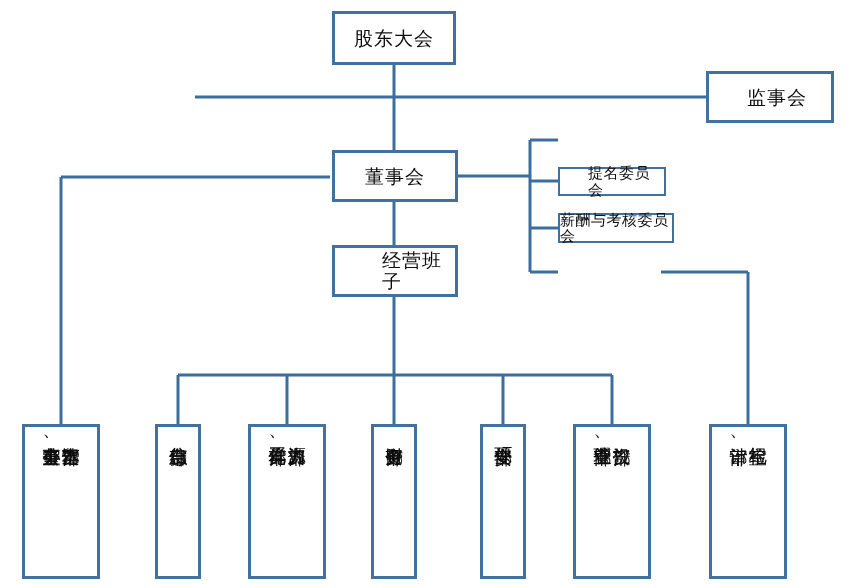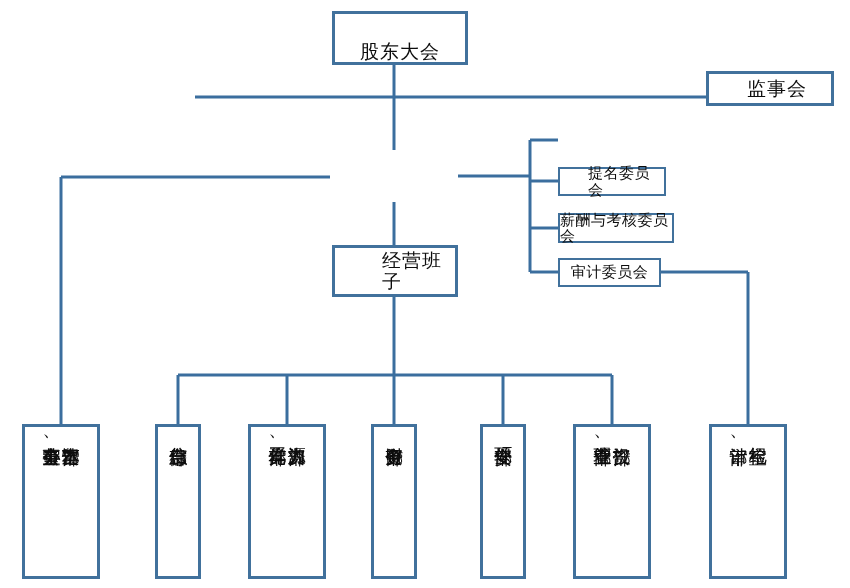--- a/index.html
+++ b/index.html
@@ -109,46 +109,46 @@
       <line x1="287" y1="375" x2="287" y2="424"></line>
       <line x1="394" y1="375" x2="394" y2="424"></line>
       <line x1="503" y1="375" x2="503" y2="424"></line>
       <line x1="612" y1="375" x2="612" y2="424"></line>
 
       <line x1="661" y1="272" x2="748" y2="272"></line>
       <line x1="748" y1="272" x2="748" y2="424"></line>
     </g>
   </svg>
 
-  <div class="node horiz" style="left:332px; top:11px; width:136px; height:54px;align-items:flex-end;">
+  <div class="node horiz" style="left:332px; top:11px; width:124px; height:54px;">
     <span>股东大会</span>
   </div>
 
 
-  <div class="node horiz" style="left:706px; top:71px; width:128px; height:35px;padding-left:14px;">
+  <div class="node horiz" style="left:706px; top:71px; width:128px; height:52px;padding-left:14px;">
     <span>监事会</span>
   </div>
 
+  <div class="node horiz" style="left:332px; top:150px; width:126px; height:52px;">
+    <span>董事会</span>
+  </div>
 
   <div class="node horiz" style="left:332px; top:245px; width:126px; height:52px;padding-left:47px;">
     <span>经营班子</span>
   </div>
 
 
   <div class="node small-horiz" style="left:558px; top:167px; width:108px; height:29px;padding-left:28px;">
     <span>提名委员会</span>
   </div>
 
   <div class="node small-horiz" style="left:558px; top:213px; width:116px; height:30px;">
     <span>薪酬与考核委员会</span>
   </div>
 
-  <div class="node small-horiz" style="left:558px; top:258px; width:103px; height:29px;">
-    <span>审计委员会</span>
-  </div>
 
   <div class="node vert" style="left:22px; top:424px; width:78px; height:155px;">
     <div class="vcols">
       <span class="vcol">资本运营部</span>
       <span class="vcol sep"><span>董事会办公室</span><span class="vcol-sep-mark">、</span></span>
     </div>
   </div>
 
   <div class="node vert" style="left:155px; top:424px; width:46px; height:155px;">
     <div class="vcols">

